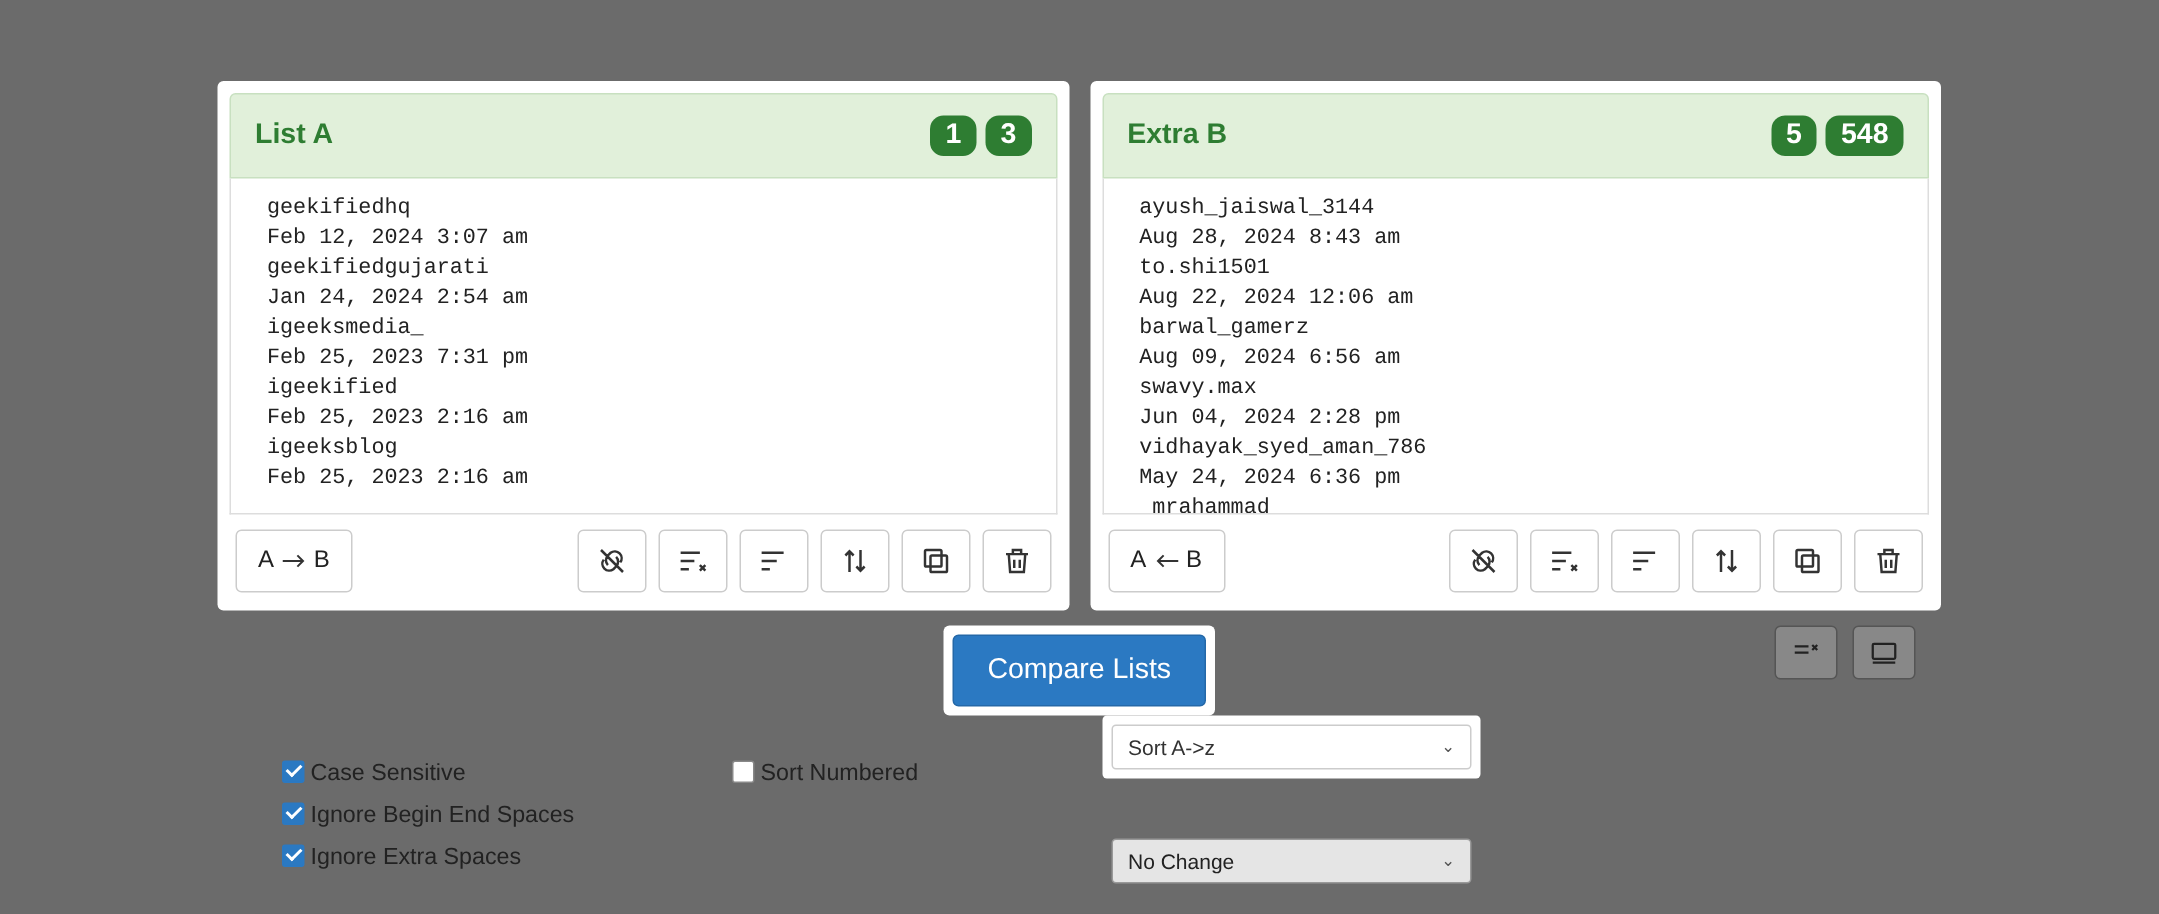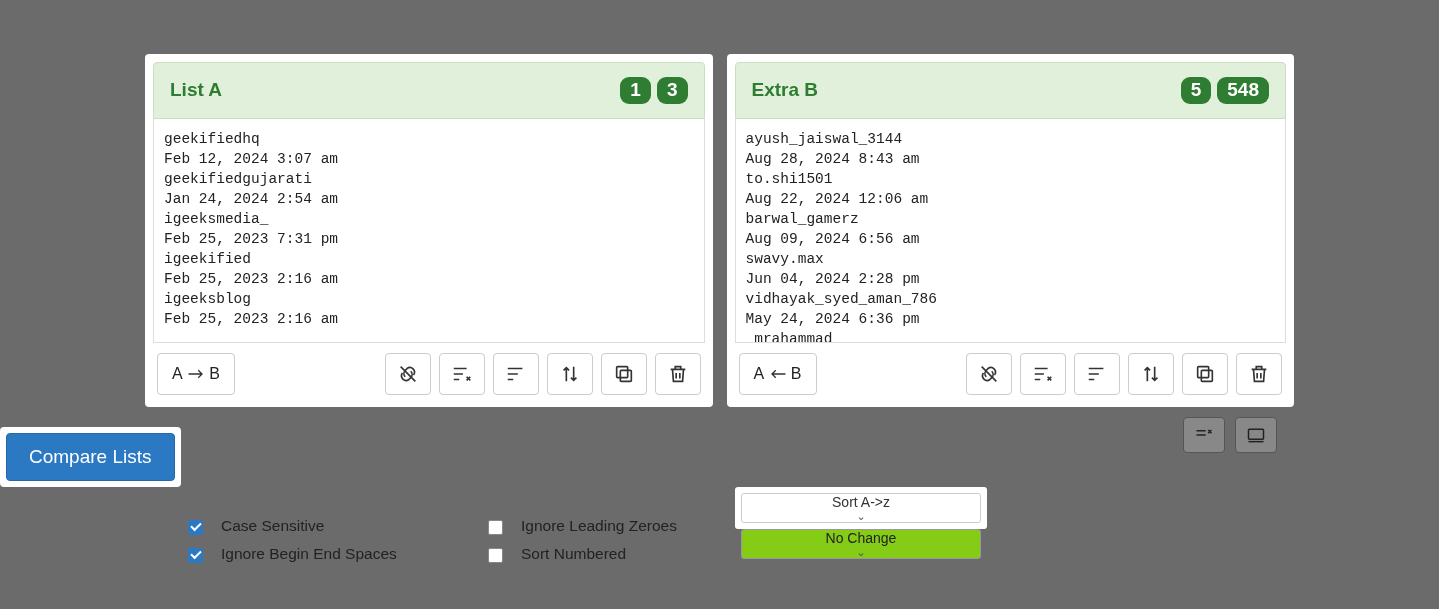--- a/index.html
+++ b/index.html
@@ -47,21 +47,21 @@
     border-radius: 9px;
     padding: 3px 10px;
     line-height: 1.1;
   }
   .panel-body {
     border: 1px solid #ddd;
     border-top: none;
     font-family: "Courier New", Courier, monospace;
     font-size: 14.5px;
     color: #222;
-    padding: 10px 10px;
+    padding: 10px 24px;
     height: 224px;
     overflow: hidden;
     white-space: pre;
     line-height: 1.38;
   }
   .panel-toolbar {
     display: flex;
     justify-content: space-between;
     align-items: center;
     padding: 10px 4px 4px 4px;
@@ -79,22 +79,22 @@
     color: #333;
   }
   .btn-wide { padding: 0 14px; font-size: 16px; letter-spacing: 0.5px; }
   .btn-group { display: flex; gap: 8px; }
   .btn svg { width: 22px; height: 22px; stroke: #333; stroke-width: 1.8; fill: none; }
   .move-label { font-size: 16px; color: #222; display: flex; align-items: center; gap: 4px; }
   .move-label .arrow-svg { width: 18px; height: 14px; }
 
   .compare-row {
     display: flex;
-    justify-content: flex-start;
-    padding-top: 20px;
+    justify-content: center;
+    padding-top: 10px;
     position: relative;
   }
   .compare-wrap {
     background: #fff;
     padding: 6px;
     border-radius: 4px;
   }
   .compare-btn {
     background: #2b79c2;
     border: 1px solid #2468a8;
@@ -127,22 +127,22 @@
   .options-row {
     display: flex;
     padding: 30px 145px 0 188px;
     gap: 40px;
     position: relative;
   }
   .checkbox-col { display: flex; flex-direction: column; gap: 10px; flex: 0 0 260px; }
   .checkbox-col2 { display: flex; flex-direction: column; gap: 10px; flex: 0 0 260px; }
   .check-item {
     display: flex;
-    align-items: flex-end;
-    gap: 18px;
+    align-items: flex-start;
+    gap: 4px;
     font-size: 15.5px;
     color: #222;
   }
   .check {
     width: 15px;
     height: 15px;
     border: 1px solid #888;
     border-radius: 2px;
     display: inline-flex;
     align-items: center;
@@ -180,26 +180,26 @@
     border-radius: 3px;
     height: 30px;
     padding: 0 10px;
     font-size: 14px;
     color: #333;
     background: #fff;
     display: flex;
     align-items: center;
     justify-content: space-between;
     cursor: pointer;
-    flex-direction: column;
   }
   .select-box.dim {
-    background: #84cc16;
+    background: #e5e5e5;
     color: #222;
     border-color: #999;
+    margin-top: 40px;
   }
   .select-second-frame {
     width: 252px;
     padding: 0 6px 6px 6px;
   }
   .chev { font-size: 11px; color: #555; }
 </style>
 </head>
 <body>
 
@@ -356,26 +356,26 @@
 <div class="options-row">
   <div class="checkbox-col">
     <label class="check-item">
       <span class="check checked"></span>
       <span>Case Sensitive</span>
     </label>
     <label class="check-item">
       <span class="check checked"></span>
       <span>Ignore Begin End Spaces</span>
     </label>
+    <label class="check-item">
+      <span class="check checked"></span>
+      <span>Ignore Extra Spaces</span>
+    </label>
   </div>
   <div class="checkbox-col2">
-    <label class="check-item">
-      <span class="check"></span>
-      <span>Ignore Leading Zeroes</span>
-    </label>
     <label class="check-item">
       <span class="check"></span>
       <span>Sort Numbered</span>
     </label>
   </div>
   <div class="selects-wrap">
     <div class="select-outer">
       <div class="select-box">
         <span>Sort A-&gt;z</span>
         <span class="chev">⌄</span>

